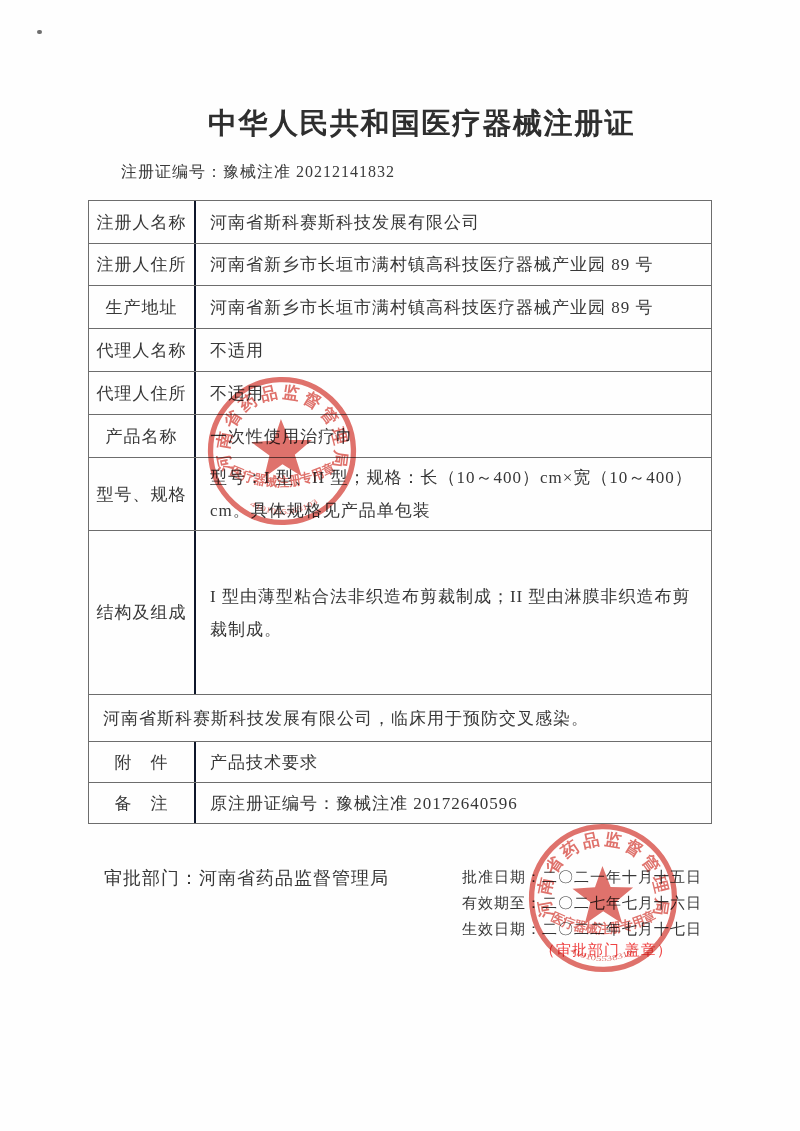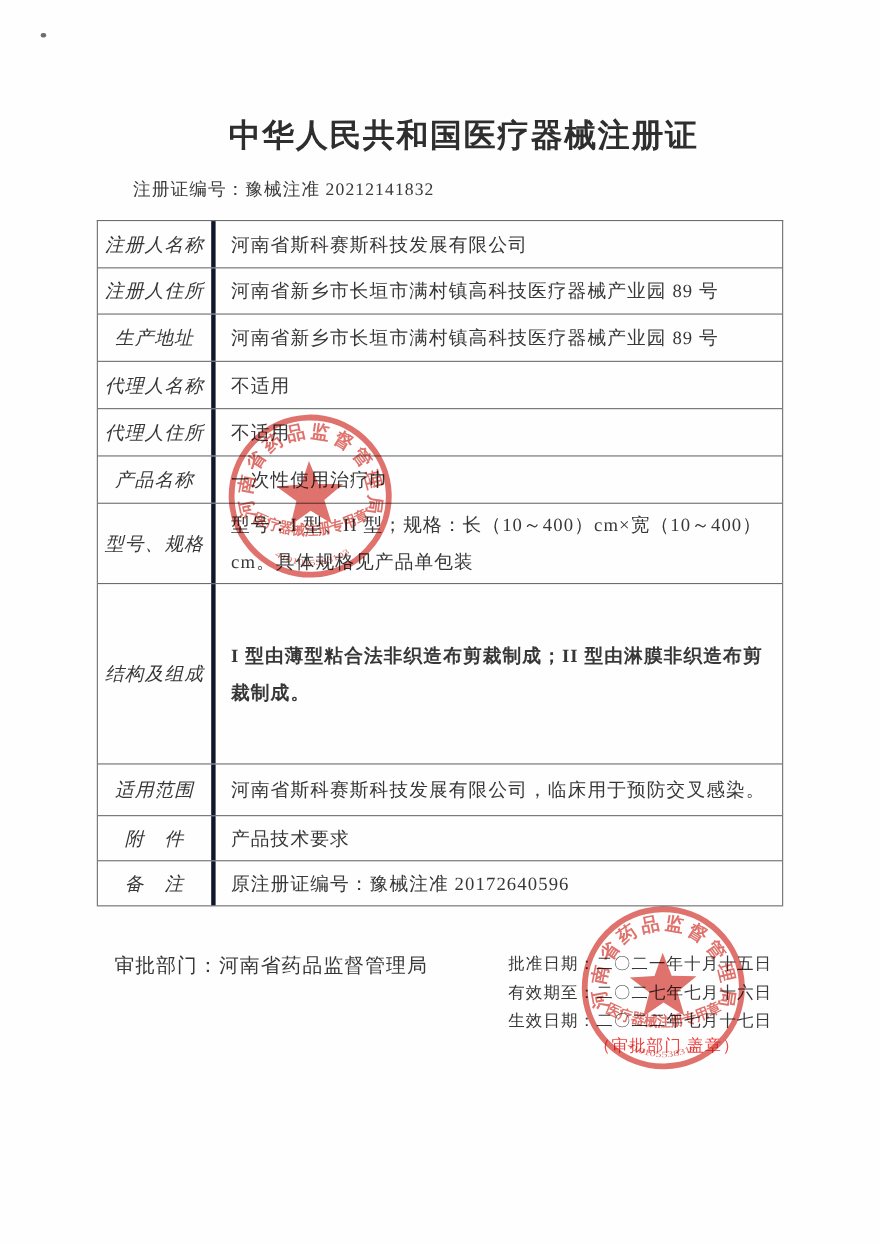--- a/index.html
+++ b/index.html
@@ -18,33 +18,33 @@
   .regline {
     position:absolute; left:121px; top:162px; font-size:16px;
     letter-spacing:1px; color:#3a3a3a;
   }
   .cert-table {
     position:absolute; left:88px; top:200px; width:624px;
     border:1px solid #6d6d6d; border-bottom:none;
   }
   .t-row { display:flex; border-bottom:1px solid #6d6d6d; }
   .cell-label {
-    flex:0 0 107px; border-right:4px solid #0f172a;
+    flex:0 0 107px; border-right:2px solid #0f172a;
     display:flex; align-items:center; justify-content:center;
-    font-size:17px; letter-spacing:1px; text-align:left; padding:2px 4px;font-style:italic;
+    font-size:17px; letter-spacing:1px; text-align:left; padding:2px 4px;
   }
   .cell-value {
     flex:1; display:flex; align-items:center;
     font-size:17px; letter-spacing:1px; line-height:33px; padding:3px 10px 3px 14px;
   }
   .row-0{min-height:43px}.row-1{min-height:42px}.row-2{min-height:43px}
   .row-3{min-height:43px}.row-4{min-height:43px}.row-5{min-height:43px}
   .row-6{min-height:66px}.row-7{min-height:164px}.row-8{min-height:47px}
   .row-9{min-height:41px}.row-10{min-height:40px}.row-11{min-height:41px}
-  .row-7 .cell-value { align-items:center;font-weight:bold; }
+  .row-7 .cell-value { align-items:center; }
   .approval {
     position:absolute; left:104px; top:866px; font-size:18px; letter-spacing:1px;
   }
   .dates { position:absolute; left:462px; top:864px; font-size:15px; }
   .date-line { line-height:26px; letter-spacing:1px; white-space:nowrap; }
   .seal-note {
     position:absolute; left:540px; top:941px; font-size:15px;
     letter-spacing:1px; color:#ef4444;
   }
   .stamp {
@@ -101,21 +101,20 @@
     <div class="cell-label">型号、规格</div>
     <div class="cell-value">型号：I 型、II 型；规格：长（10～400）cm×宽（10～400）cm。具体规格见产品单包装</div>
   </div>
 
   <div class="t-row row-7">
     <div class="cell-label">结构及组成</div>
     <div class="cell-value">I 型由薄型粘合法非织造布剪裁制成；II 型由淋膜非织造布剪裁制成。</div>
   </div>
 
   <div class="t-row row-8">
-    <div class="cell-label">适用范围</div>
     <div class="cell-value">河南省斯科赛斯科技发展有限公司，临床用于预防交叉感染。</div>
   </div>
 
   <div class="t-row row-9">
     <div class="cell-label">附　件</div>
     <div class="cell-value">产品技术要求</div>
   </div>
 
 
   <div class="t-row row-11">

